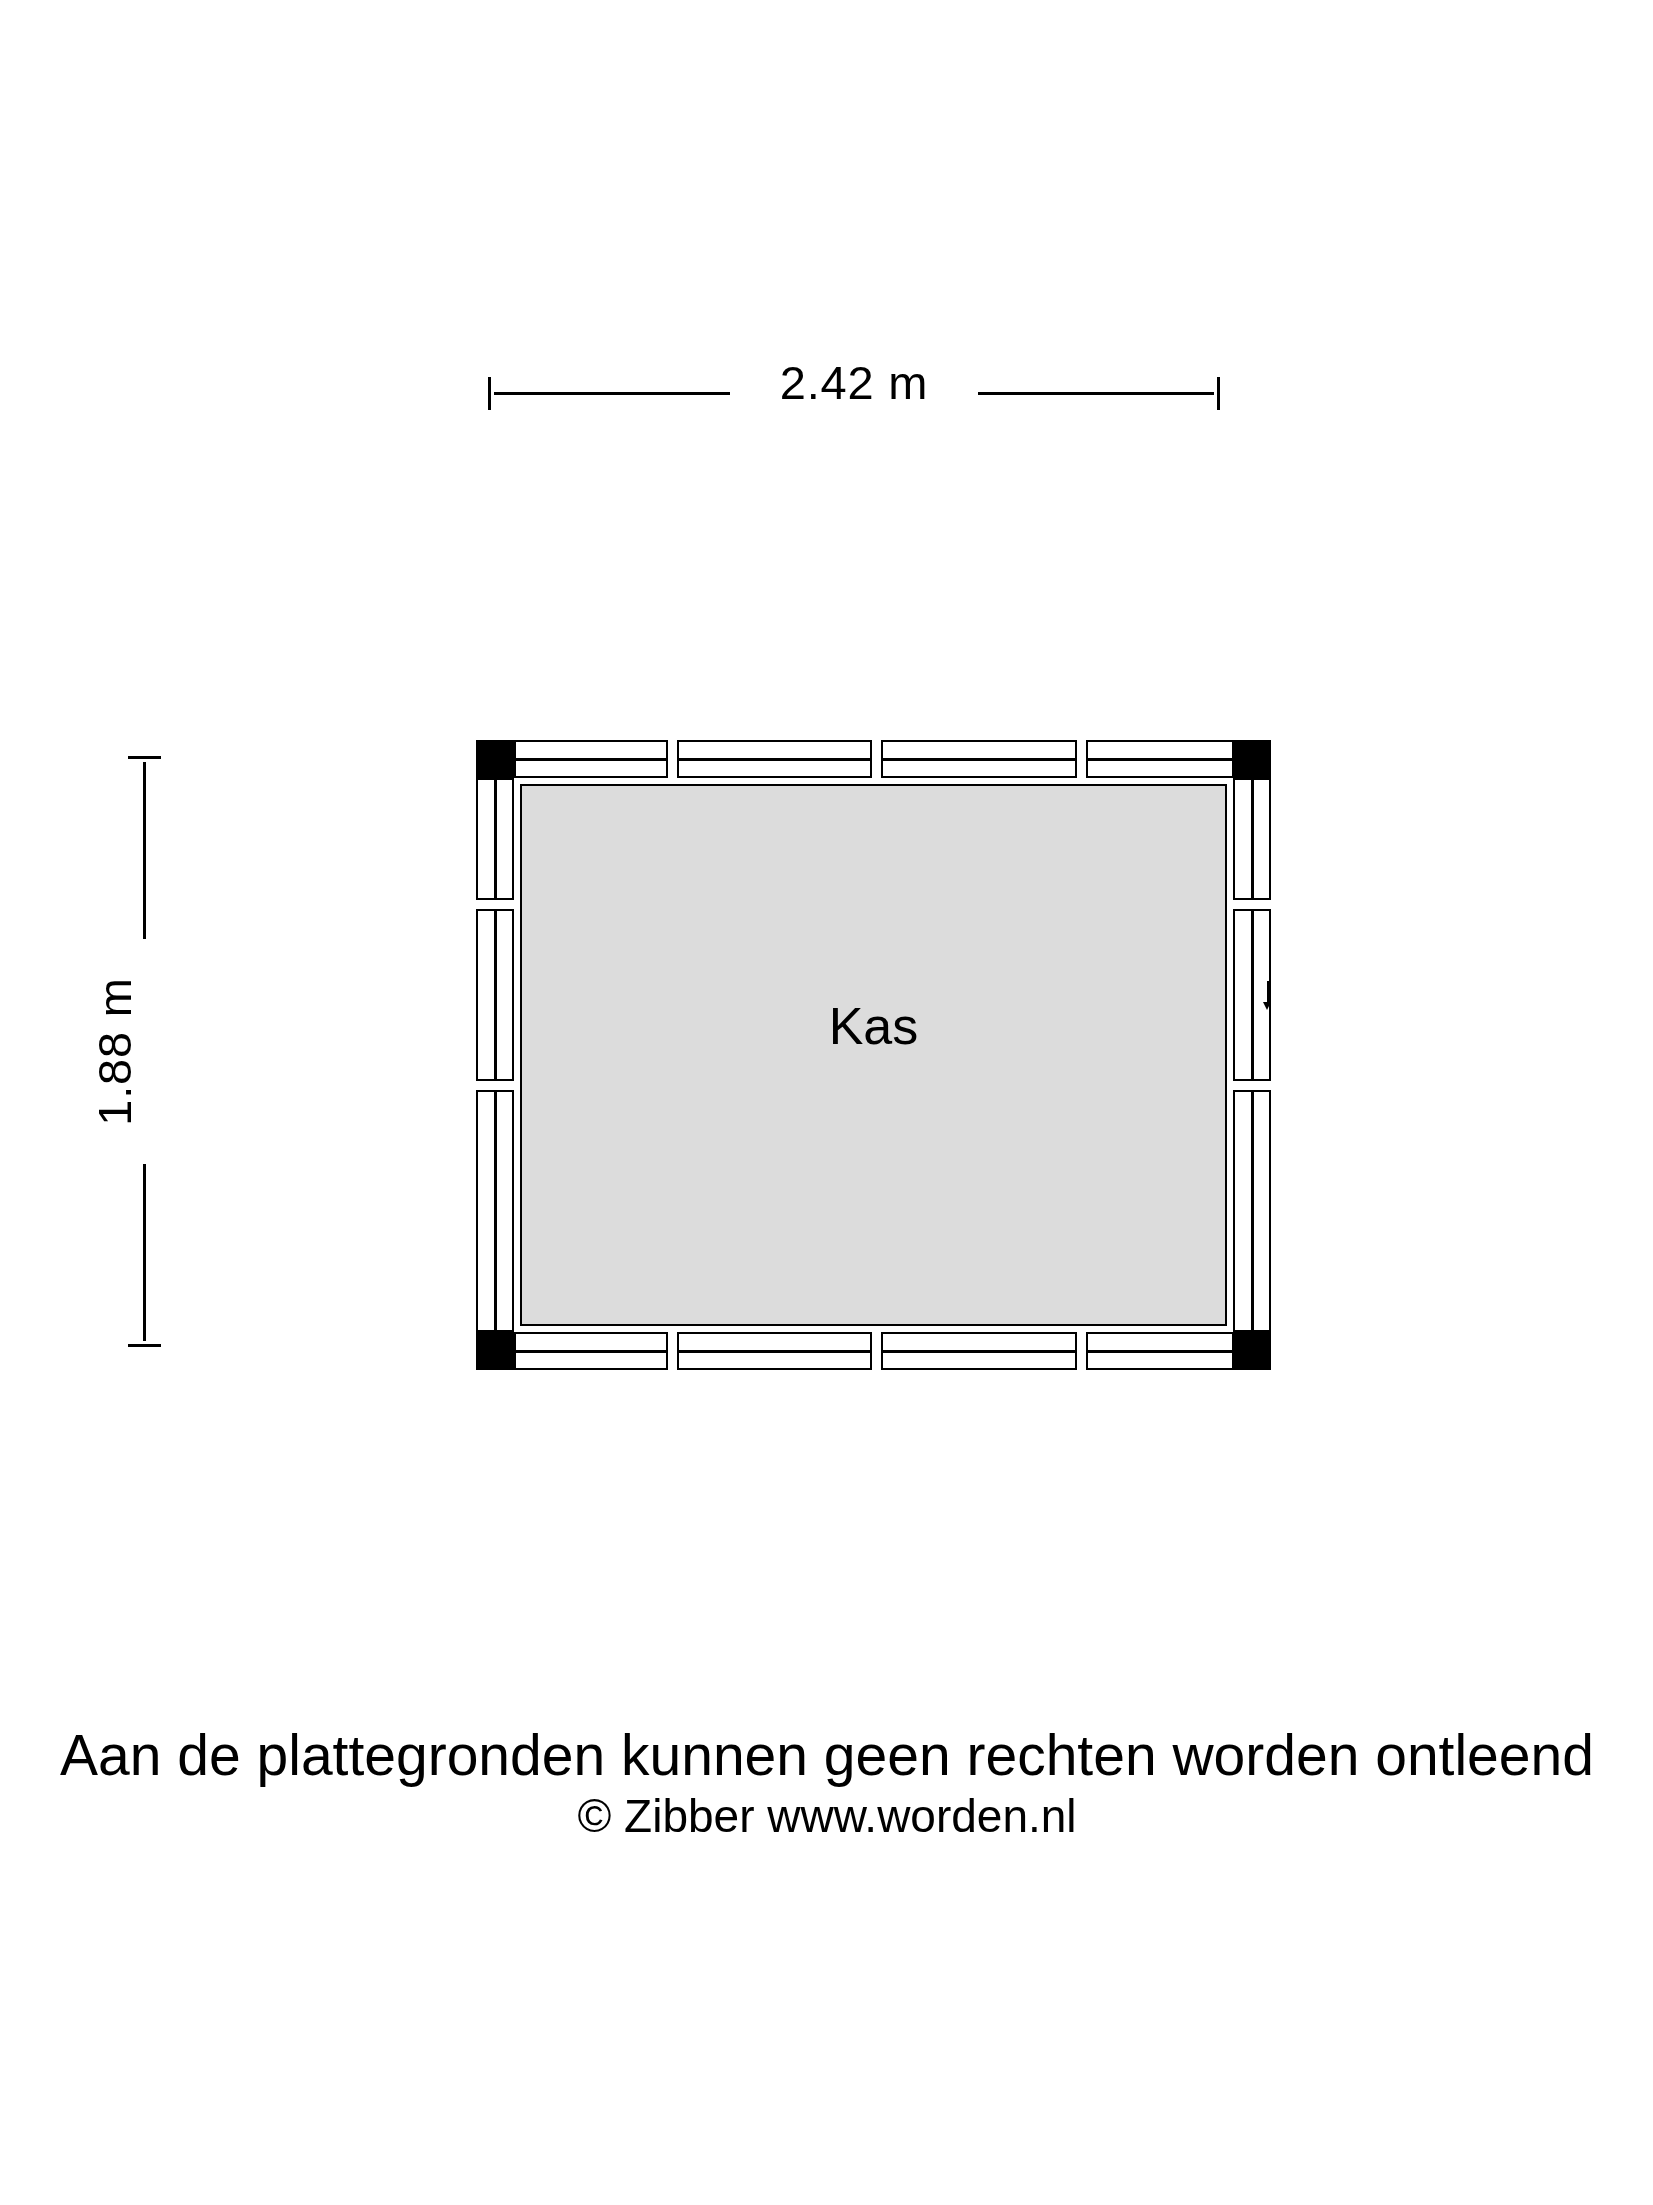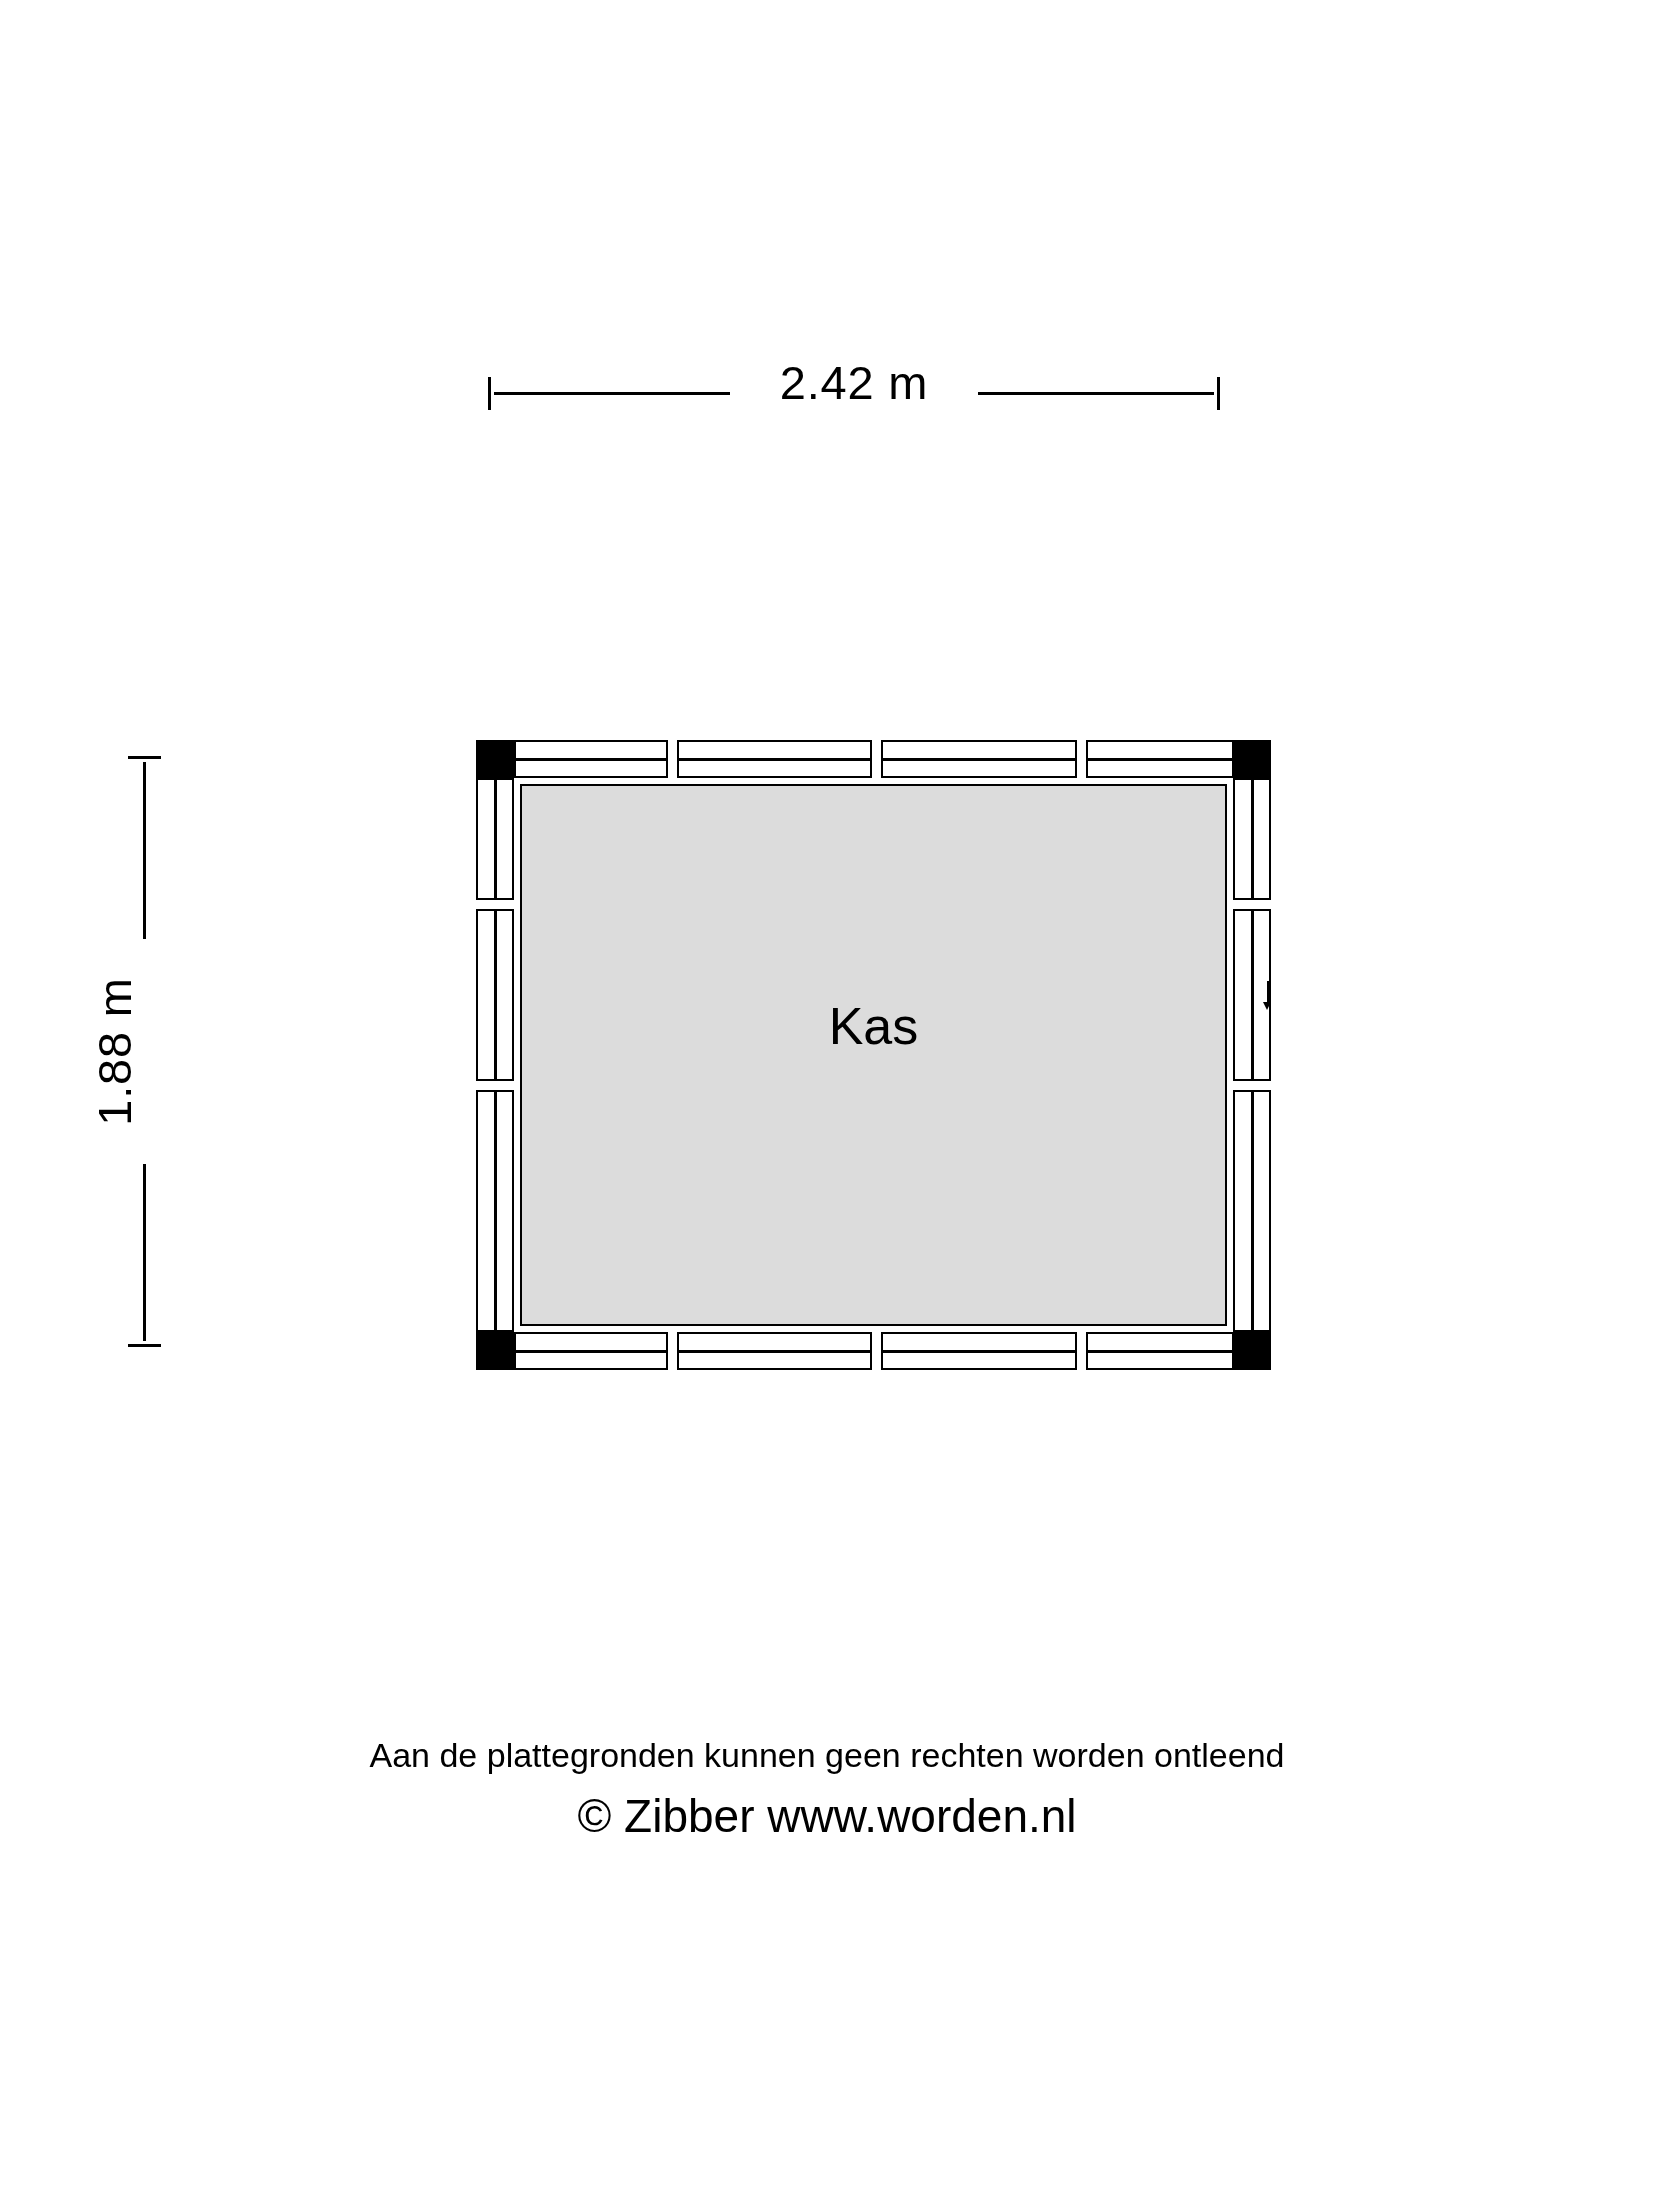--- a/index.html
+++ b/index.html
@@ -208,21 +208,21 @@
 
   
   #footer {
     position: absolute;
     left: 0;
     top: 1725px;
     width: 1654px;
     text-align: center;
   }
   #footer .line1 {
-    font-size: 34px;
+    font-size: 57px;
     line-height: 61px;
     white-space: nowrap;
   }
   #footer .line2 {
     font-size: 46px;
     line-height: 61px;
     white-space: nowrap;
   }
 </style>
 </head>

